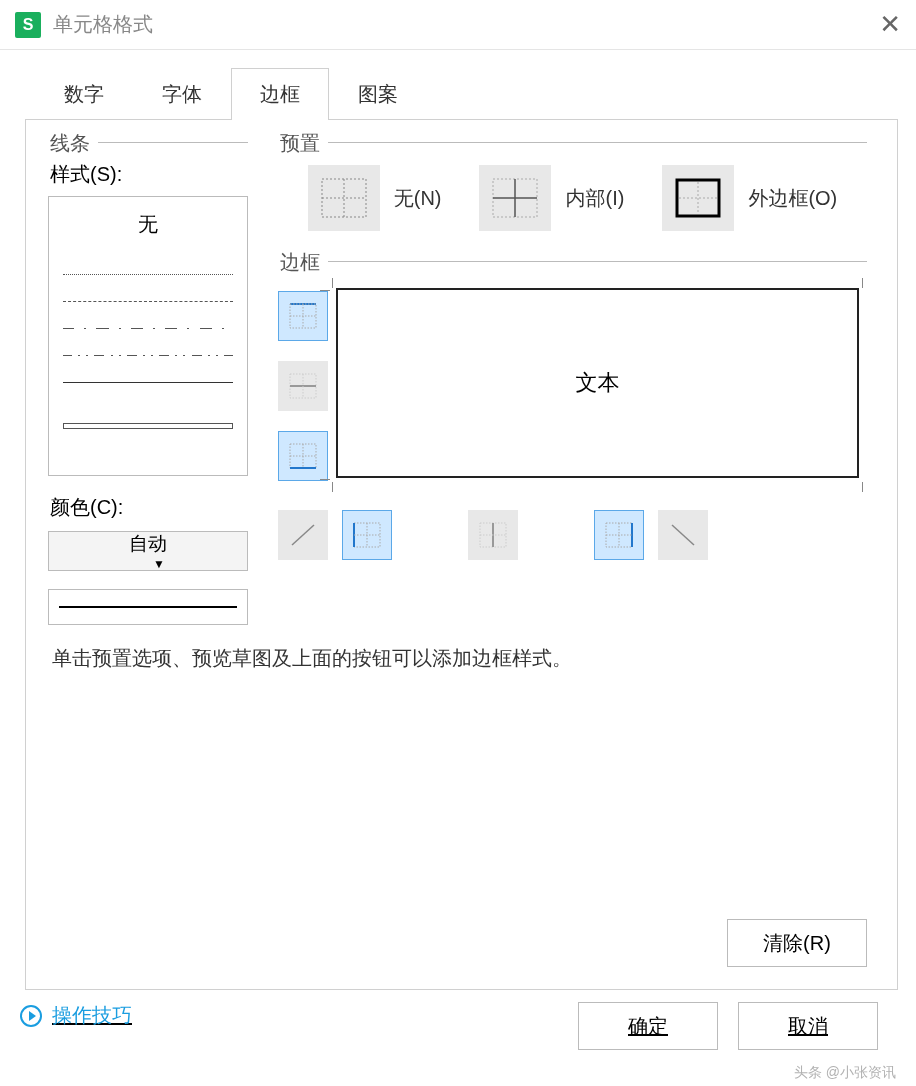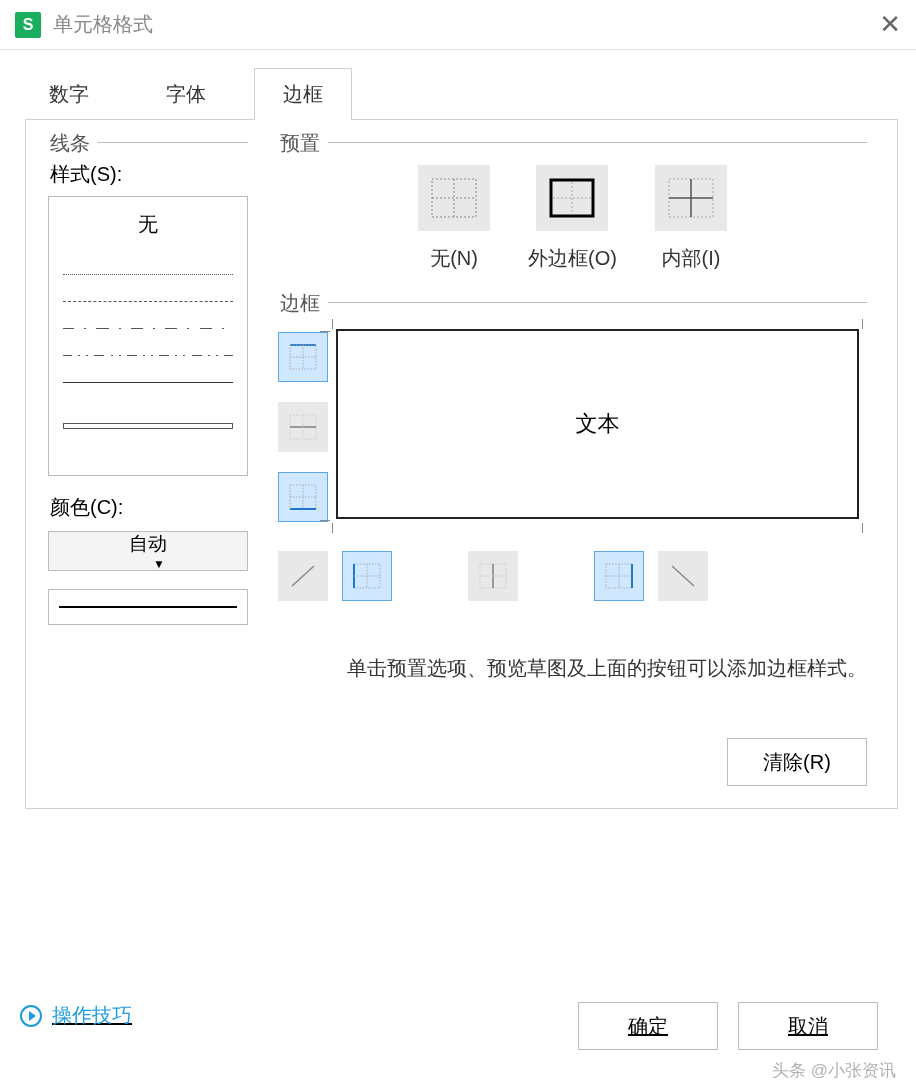--- a/index.html
+++ b/index.html
@@ -3,26 +3,26 @@
 <meta charset="utf-8">
 <style>
 * { box-sizing: border-box; margin: 0; padding: 0; }
 body { font-family: "Microsoft YaHei", sans-serif; background: #fff; width: 916px; height: 1086px; overflow: hidden; position: relative; }
 
 .titlebar { height: 50px; display: flex; align-items: center; padding: 0 15px; border-bottom: 1px solid #e5e5e5; }
 .titlebar .app-icon { width: 26px; height: 26px; background: #1aaf5d; color: #fff; display: flex; align-items: center; justify-content: center; font-weight: bold; font-size: 16px; border-radius: 2px; margin-right: 12px; }
 .titlebar .title { color: #888; font-size: 20px; }
 .titlebar .close { margin-left: auto; font-size: 26px; color: #666; font-weight: 200; cursor: pointer; }
 
-.tabs { display: flex; padding-left: 20px; margin-top: 18px; gap: 19px; }
+.tabs { display: flex; padding-left: 35px; margin-top: 18px; }
 .tab { padding: 12px 28px; font-size: 20px; color: #333; cursor: pointer; border: 1px solid transparent; border-bottom: none; position: relative; }
 .tab.active { border-color: #d0d0d0; background: #fff; z-index: 2; }
 .tab.active::after { content: ""; position: absolute; left: 0; right: 0; bottom: -2px; height: 3px; background: #fff; }
 
-.panel { border: 1px solid #d0d0d0; margin: 0 18px 0 25px; position: relative; top: -1px; height: 690px; padding: 22px 30px 22px 22px; }
+.panel { border: 1px solid #d0d0d0; margin: 0 18px 0 25px; position: relative; top: -1px; height: 871px; padding: 22px 30px 22px 22px; }
 
 .content { display: flex; gap: 30px; }
 
 .left-col { width: 200px; }
 
 .fieldset { position: relative; margin-bottom: 18px; }
 .fieldset .legend { position: absolute; top: -12px; left: 0; background: #fff; padding: 0 6px 0 2px; font-size: 20px; color: #555; }
 .fieldset .hr { border: none; border-top: 1px solid #bbb; margin-top: 0; margin-left: 60px; }
 .fieldset .hr.w2 { margin-left: 50px; }
 
@@ -41,69 +41,70 @@
 .color-select { margin-top: 10px; border: 1px solid #bbb; height: 40px; display: flex; align-items: center; justify-content: center; background: #f4f4f4; cursor: pointer; flex-direction: column; }
 .color-select span { font-size: 19px; }
 .color-select .arrow { margin-left: 22px; font-size: 12px; }
 
 .sample-line { margin-top: 18px; border: 1px solid #bbb; height: 36px; padding: 8px 10px; }
 .sample-line div { border-top: 2px solid #000; margin-top: 8px; }
 
 .right-col { flex: 1; }
 
 .preset-row { display: flex; gap: 38px; justify-content: center; margin-top: 22px; margin-bottom: 30px; }
-.preset { display: flex; flex-direction: column; align-items: center; gap: 14px; }
+.preset { display: flex; align-items: center; gap: 14px; }
 .preset-btn { width: 72px; height: 66px; background: #e8e8e8; display: flex; align-items: center; justify-content: center; cursor: pointer; }
 .preset-label { font-size: 20px; color: #333; }
 
 .border-section .legend { font-size: 20px; }
 
 .border-layout { display: flex; margin-top: 24px; align-items: center; }
 .side-buttons { display: flex; flex-direction: column; gap: 20px; }
 .bbtn { width: 50px; height: 50px; display: flex; align-items: center; justify-content: center; cursor: pointer; background: #e8e8e8; }
 .bbtn.sel { background: #cfe8ff; border: 1px solid #5ba8e8; }
 
 .preview-wrap { flex: 1; position: relative; }
 .preview { border: 2px solid #222; height: 190px; margin: 2px 8px 8px 8px; display: flex; align-items: center; justify-content: center; font-size: 22px; position: relative; }
 .tick { position: absolute; background: #888; }
 .tick.h { width: 10px; height: 1px; }
 .tick.v { width: 1px; height: 10px; }
 
 .bottom-row { display: flex; gap: 14px; margin-top: 24px; margin-left: 0; }
 .bottom-row .bbtn { margin-right: 0; }
 .bottom-row .spacer { width: 48px; }
 
-.help-text { font-size: 20px; color: #333; margin-top: 30px; padding-left: 4px; text-align: right; }
+.help-text { font-size: 20px; color: #333; margin-top: 20px; padding-left: 4px; }
 
 .clear-btn-wrap { position: absolute; right: 30px; bottom: 22px; }
 .btn { min-width: 140px; height: 48px; border: 1px solid #bbb; background: #fff; font-size: 20px; display: inline-flex; align-items: center; justify-content: center; cursor: pointer; }
 
 .footer { display: flex; align-items: flex-start; padding: 18px 26px 12px 20px; position: absolute; left: 0; right: 12px; bottom: 24px; text-decoration: underline; }
 .tips { display: flex; align-items: center; gap: 10px; color: #1a9de0; cursor: pointer; font-size: 20px; }
 .tips .play-icon { width: 22px; height: 22px; border: 2px solid #1a9de0; border-radius: 50%; display: flex; align-items: center; justify-content: center; }
 .tips .play-icon::after { content: ""; border-left: 7px solid #1a9de0; border-top: 5px solid transparent; border-bottom: 5px solid transparent; margin-left: 2px; }
 .footer .btns { margin-left: auto; display: flex; gap: 20px; }
 
-.watermark { position: absolute; right: 20px; bottom: 4px; font-size: 17px; color: rgba(100,100,100,0.5); }
+.watermark { position: absolute; right: 20px; bottom: 4px; font-size: 14px; color: rgba(100,100,100,0.5); }
 
 svg { display: block; }
 </style>
 </head>
 <body>
 
 <div class="titlebar">
   <div class="app-icon">S</div>
   <div class="title">单元格格式</div>
   <div class="close">✕</div>
 </div>
 
 <div class="tabs">
   <div class="tab">数字</div>
   <div class="tab">字体</div>
   <div class="tab active">边框</div>
+  <div class="tab">图案</div>
 </div>
 
 <div class="panel">
   <div class="content">
     <div class="left-col">
       <div class="fieldset">
         <span class="legend">线条</span>
         <hr class="hr w2">
       </div>
       <div class="style-label">样式(S):</div>
@@ -138,36 +139,36 @@
               <rect x="1" y="1" width="44" height="38" fill="none" stroke="#888" stroke-width="1" stroke-dasharray="2,2"></rect>
               <line x1="1" y1="20" x2="45" y2="20" stroke="#888" stroke-dasharray="2,2"></line>
               <line x1="23" y1="1" x2="23" y2="39" stroke="#888" stroke-dasharray="2,2"></line>
             </svg>
           </div>
           <div class="preset-label">无(N)</div>
         </div>
         <div class="preset">
           <div class="preset-btn">
             <svg width="46" height="40">
+              <rect x="1" y="1" width="44" height="38" fill="none" stroke="#aaa" stroke-dasharray="2,2"></rect>
+              <line x1="1" y1="20" x2="45" y2="20" stroke="#555" stroke-width="1.5"></line>
+              <line x1="23" y1="1" x2="23" y2="39" stroke="#555" stroke-width="1.5"></line>
+            </svg>
+          </div>
+          <div class="preset-label">内部(I)</div>
+        </div>
+        <div class="preset">
+          <div class="preset-btn">
+            <svg width="46" height="40">
               <rect x="2" y="2" width="42" height="36" fill="none" stroke="#000" stroke-width="3"></rect>
               <line x1="4" y1="20" x2="42" y2="20" stroke="#aaa" stroke-dasharray="2,2"></line>
               <line x1="23" y1="4" x2="23" y2="36" stroke="#aaa" stroke-dasharray="2,2"></line>
             </svg>
           </div>
           <div class="preset-label">外边框(O)</div>
-        </div>
-        <div class="preset">
-          <div class="preset-btn">
-            <svg width="46" height="40">
-              <rect x="1" y="1" width="44" height="38" fill="none" stroke="#aaa" stroke-dasharray="2,2"></rect>
-              <line x1="1" y1="20" x2="45" y2="20" stroke="#555" stroke-width="1.5"></line>
-              <line x1="23" y1="1" x2="23" y2="39" stroke="#555" stroke-width="1.5"></line>
-            </svg>
-          </div>
-          <div class="preset-label">内部(I)</div>
         </div>
       </div>
 
       <div class="fieldset border-section">
         <span class="legend">边框</span>
         <hr class="hr w2">
       </div>
 
       <div class="border-layout">
         <div class="side-buttons">

